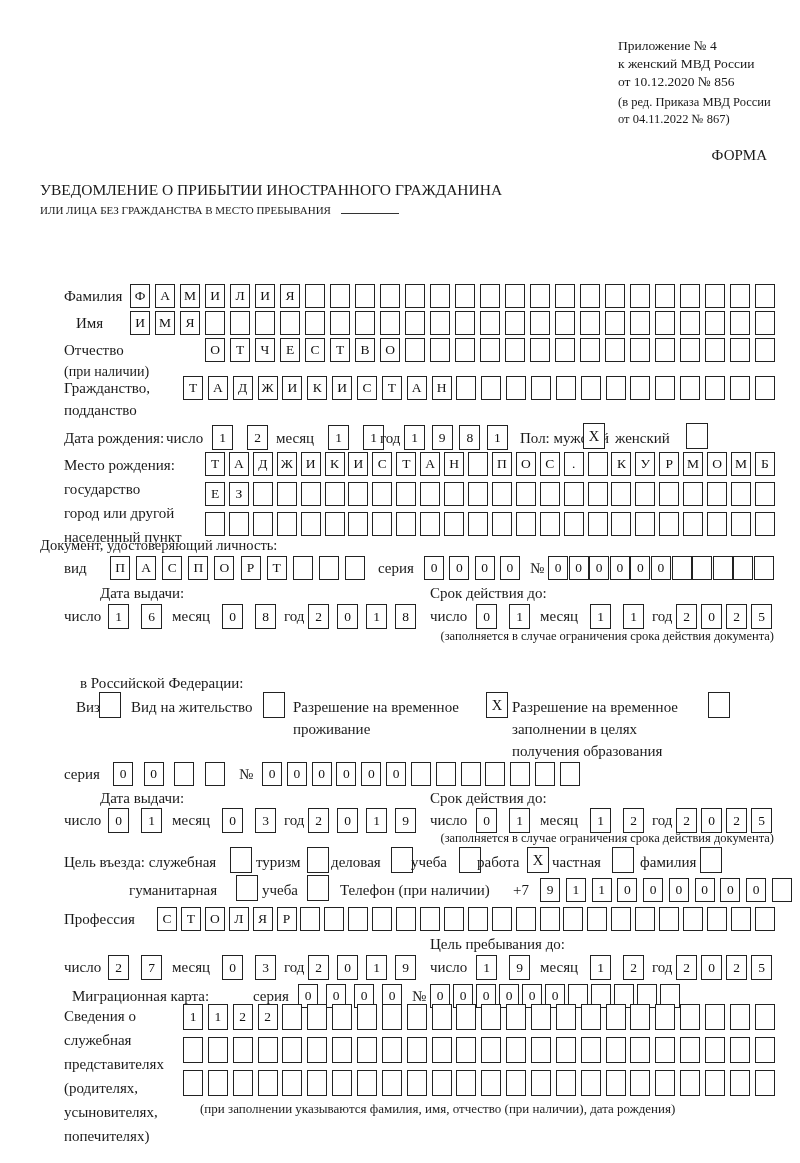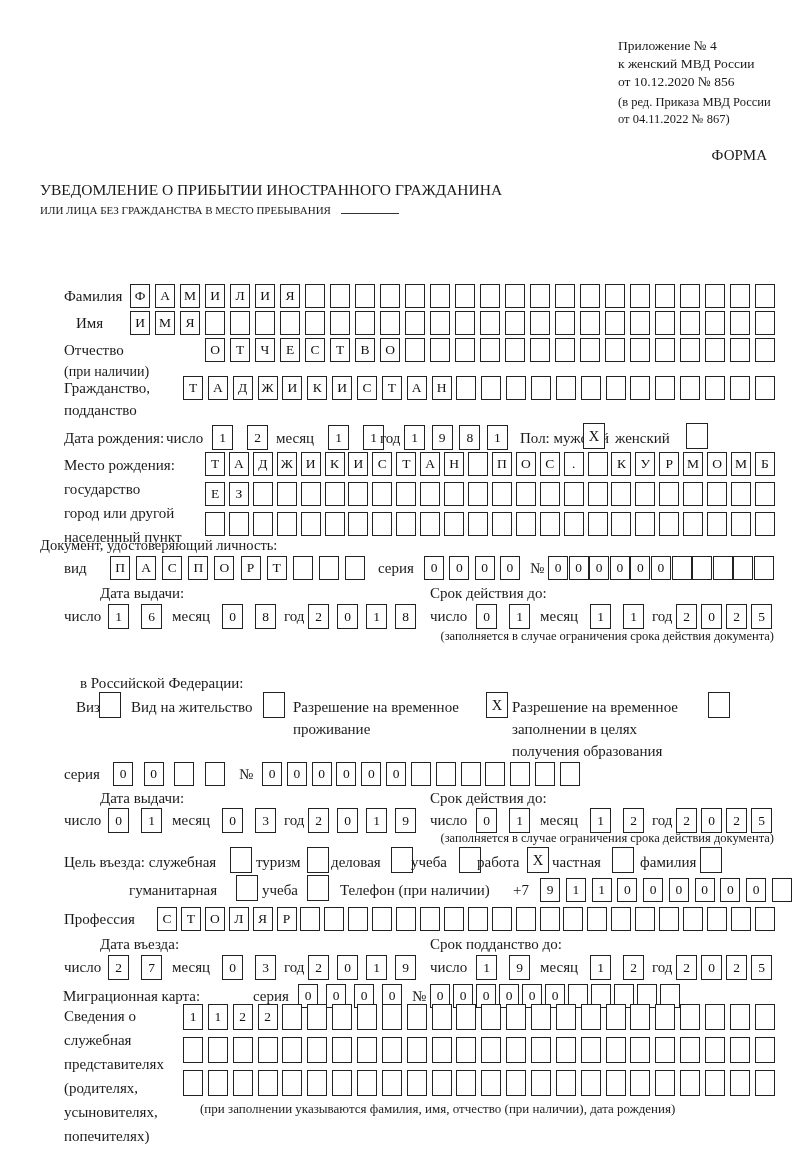--- a/index.html
+++ b/index.html
@@ -494,22 +494,21 @@
       <span class="cell"></span>
       <span class="cell"></span>
       <span class="cell"></span>
       <span class="cell"></span>
       <span class="cell"></span>
       <span class="cell"></span>
       <span class="cell"></span>
       <span class="cell"></span>
     </div>
 
-  <div class="abs lbl ctr" style="left:100px;top:936px;width:220px">Дата въезда:</div>
-  <div class="abs lbl ctr" style="left:430px;top:936px;width:260px">Срок подданство до:</div>
+  <div class="abs lbl ctr" style="left:430px;top:936px;width:260px">Цель пребывания до:</div>
   <div class="abs lbl" style="left:64px;top:959px">число</div>
   <div class="abs cells dt" style="left:108px;top:955px;width:54px">
       <span class="cell">2</span>
       <span class="cell">7</span>
     </div>
   <div class="abs lbl" style="left:172px;top:959px">месяц</div>
   <div class="abs cells dt" style="left:222px;top:955px;width:54px">
       <span class="cell">0</span>
       <span class="cell">3</span>
     </div>
@@ -531,21 +530,21 @@
       <span class="cell">2</span>
     </div>
   <div class="abs lbl" style="left:652px;top:959px">год</div>
   <div class="abs cells dt" style="left:676px;top:955px;width:96px">
       <span class="cell">2</span>
       <span class="cell">0</span>
       <span class="cell">2</span>
       <span class="cell">5</span>
     </div>
 
-  <div class="abs lbl" style="left:63px;top:988px">Миграционная карта:</div>
+  <div class="abs lbl" style="left:72px;top:988px">Миграционная карта:</div>
   <div class="abs lbl" style="left:253px;top:988px">серия</div>
   <div class="abs cells" style="left:298px;top:984px;width:104px">
       <span class="cell">0</span>
       <span class="cell">0</span>
       <span class="cell">0</span>
       <span class="cell">0</span>
     </div>
   <div class="abs lbl" style="left:412px;top:988px">№</div>
   <div class="abs cells" style="left:430px;top:984px;width:250px">
       <span class="cell">0</span>

